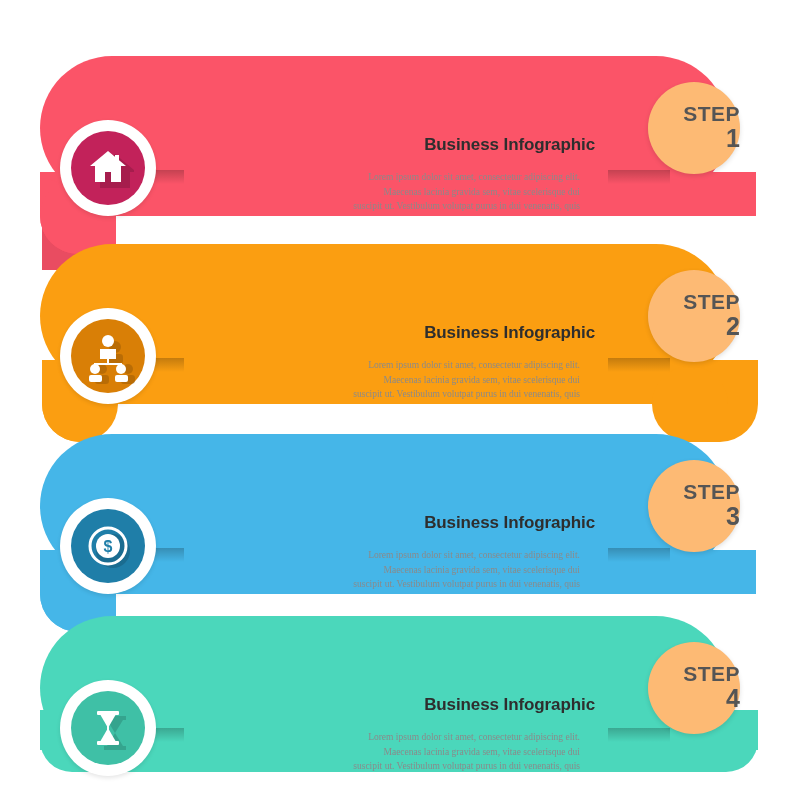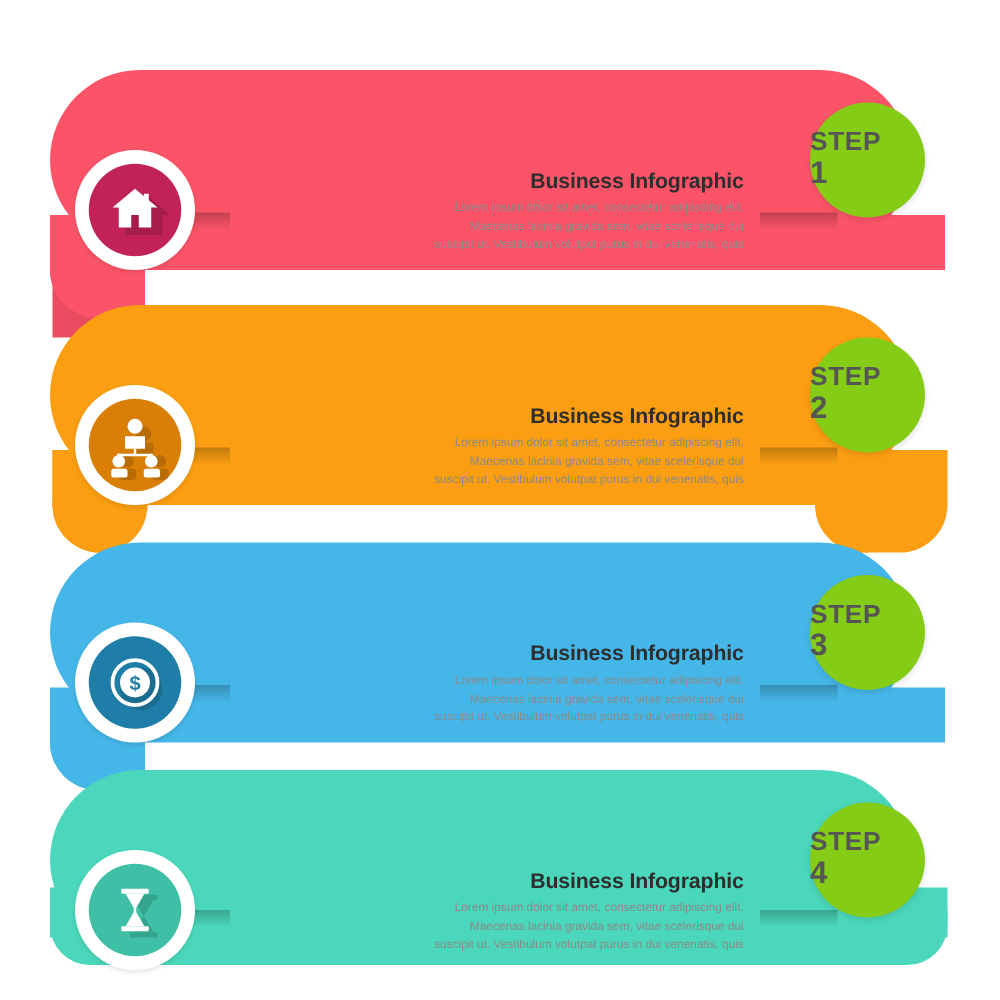--- a/index.html
+++ b/index.html
@@ -65,24 +65,24 @@
     width: 74px;
     height: 74px;
   }
 
   
   .step-badge {
     position: absolute;
     width: 92px;
     height: 92px;
     border-radius: 50%;
-    background: #84cc16;
+    background: #fdba74;
     display: flex;
     flex-direction: column;
-    align-items: flex-start;
+    align-items: flex-end;
     justify-content: center;
     box-shadow: 0 2px 5px rgba(0,0,0,0.12);
   }
   .step-word {
     font-size: 21px;
     font-weight: bold;
     color: #555555;
     letter-spacing: 0.5px;
     line-height: 1.05;
   }
@@ -103,21 +103,22 @@
     font-size: 17px;
     font-weight: bold;
     color: #2e2e2e;
     margin: 0 0 5px 0;
     letter-spacing: -0.1px;
   }
   .text-body {
     font-size: 9.5px;
     color: #8a8a8a;
     line-height: 1.55;
-    margin: 0;
+    margin: 15px;
+    font-family: Liberation Serif, serif;
   }
 </style>
 </head>
 <body>
 
 <div id="infographic">
 
   <div class="step-row" style="top:40px;">
     <svg class="ribbon-svg" viewBox="0 0 800 230">
       <defs>

